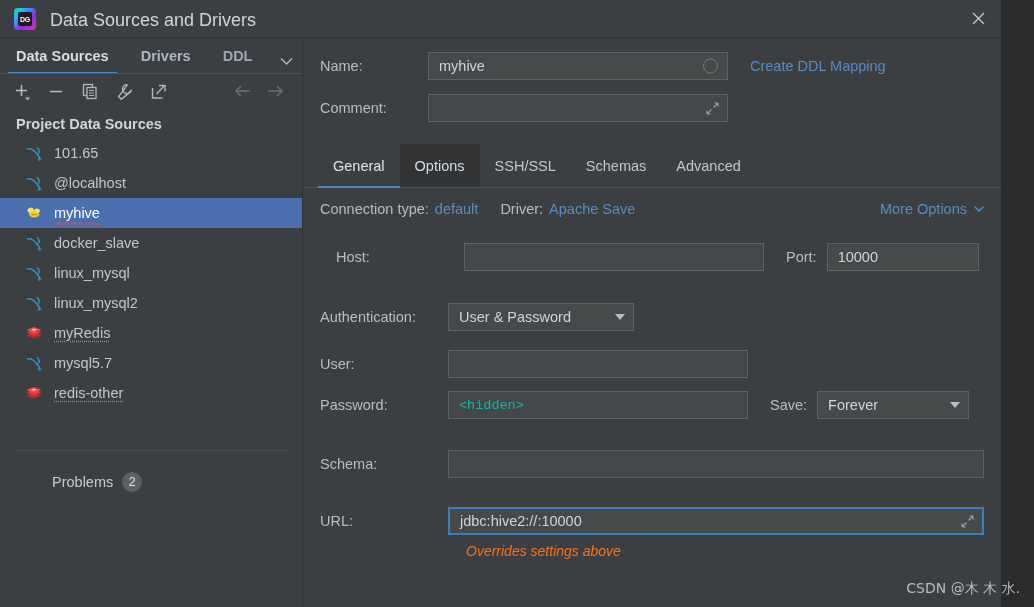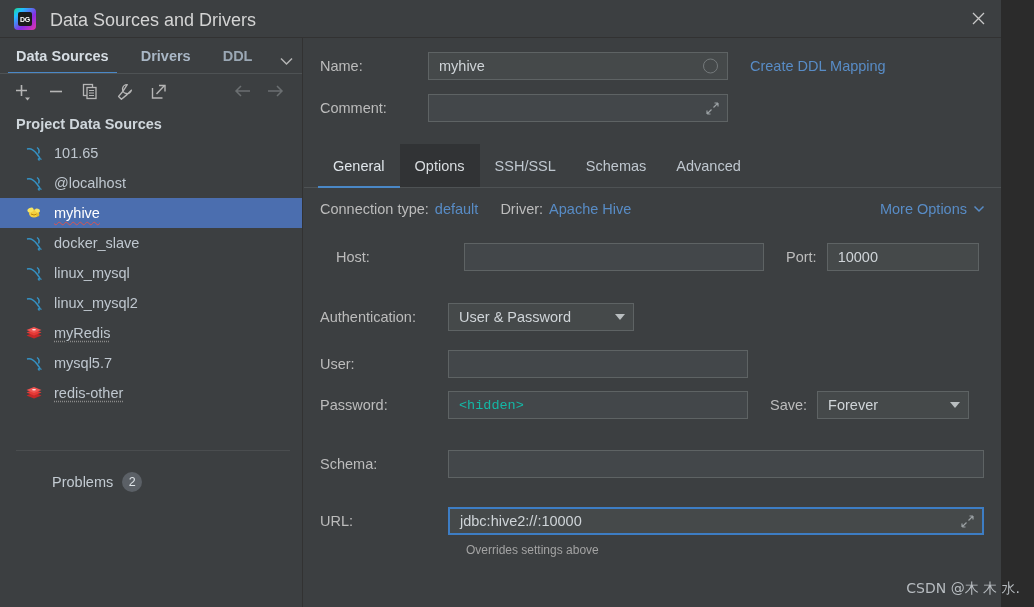--- a/index.html
+++ b/index.html
@@ -309,23 +309,24 @@
     position: absolute; right: 8px; top: 50%;
     transform: translateY(-50%);
     width: 0; height: 0;
     border-left: 5px solid transparent;
     border-right: 5px solid transparent;
     border-top: 6px solid #b9bec0;
   }
 
   .hint {
     position: absolute;
-    font-size: 12px;
-    color: #a3a3a3;
-    white-space: nowrap;
+    font-size: 14px;
+    color: #f97316;
+    white-space: nowrap;
+    font-style: italic;
   }
 
   
   .watermark {
     position: absolute;
     right: 14px; bottom: 9px;
     font-size: 14px;
     color: #b7bcc0;
     white-space: nowrap;
     z-index: 50;
@@ -572,21 +573,21 @@
         </div>
         <div class="mtab">
           <span>Advanced</span>
         </div>
       </div>
 
       <div class="row" style="left:16px; top:163px;">
         <span class="lbl">Connection type:</span>
         <span class="link" style="margin-left:6px;">default</span>
         <span class="lbl" style="margin-left:22px;">Driver:</span>
-        <span class="link" style="margin-left:6px;">Apache Hive</span>
+        <span class="link" style="margin-left:6px;">Apache Save</span>
       </div>
 
       <div class="row" style="right:16px; top:163px;">
         <span class="link">More Options</span>
         <span style="margin-left:6px; display:flex; align-items:center;">
           <svg width="12" height="8" viewBox="0 0 12 8">
             <path d="M1.5,1.5 L6,6 L10.5,1.5" stroke="#588cc6" stroke-width="1.5" fill="none"></path>
           </svg>
         </span>
       </div>

